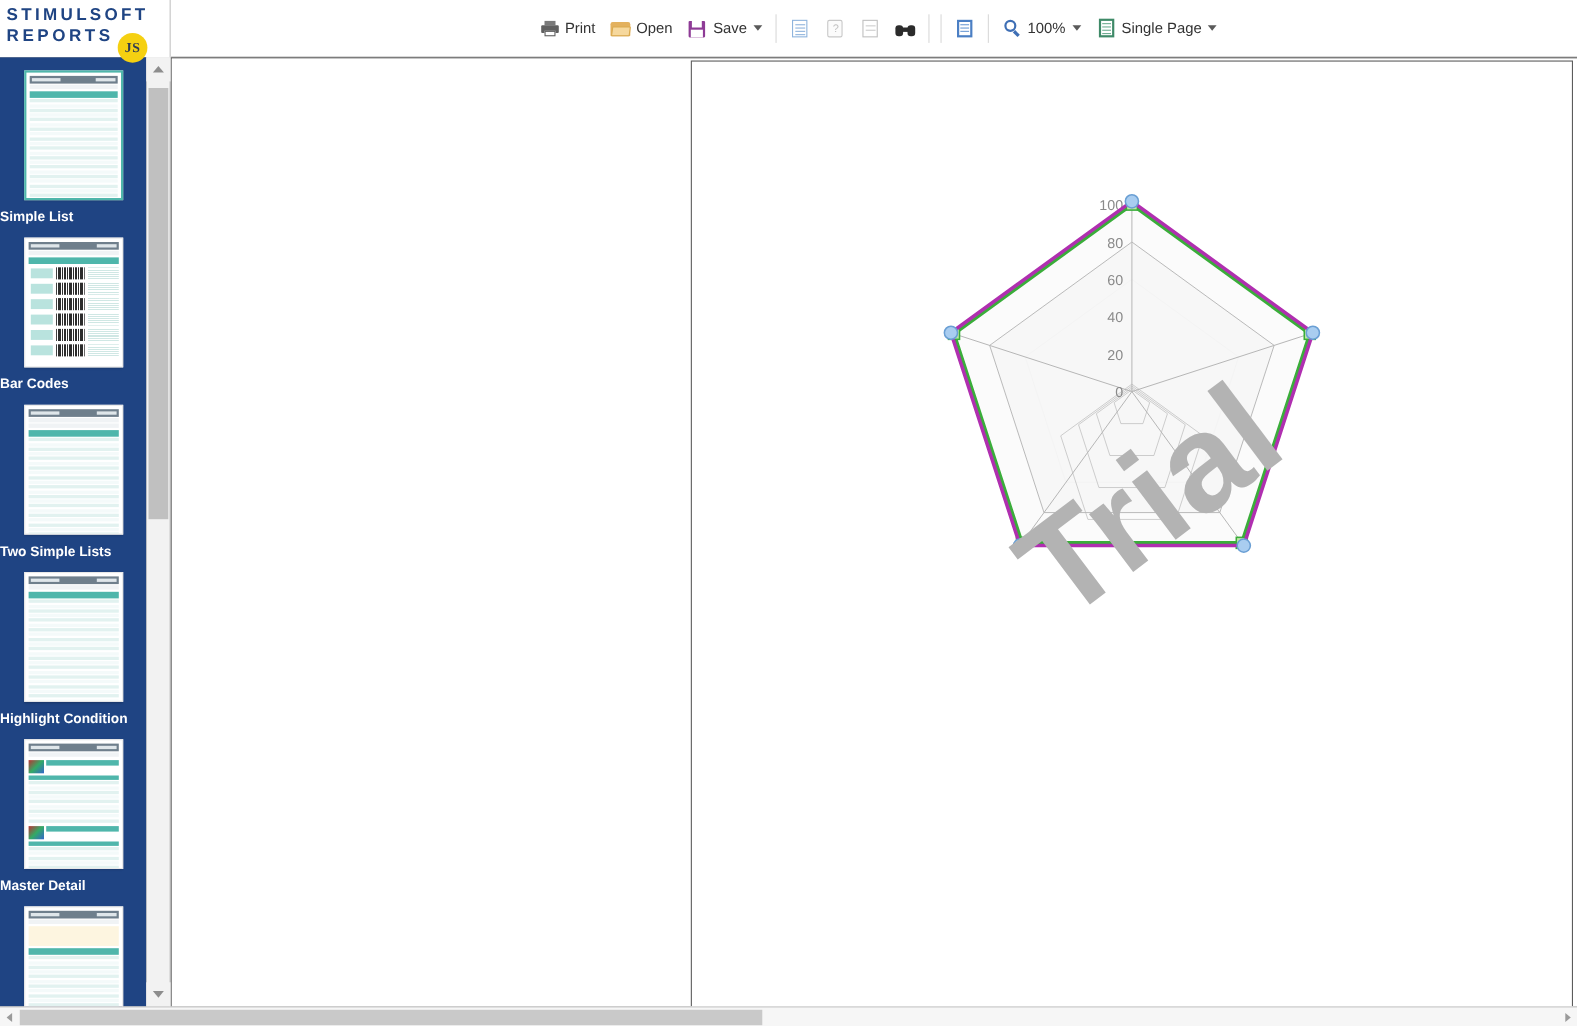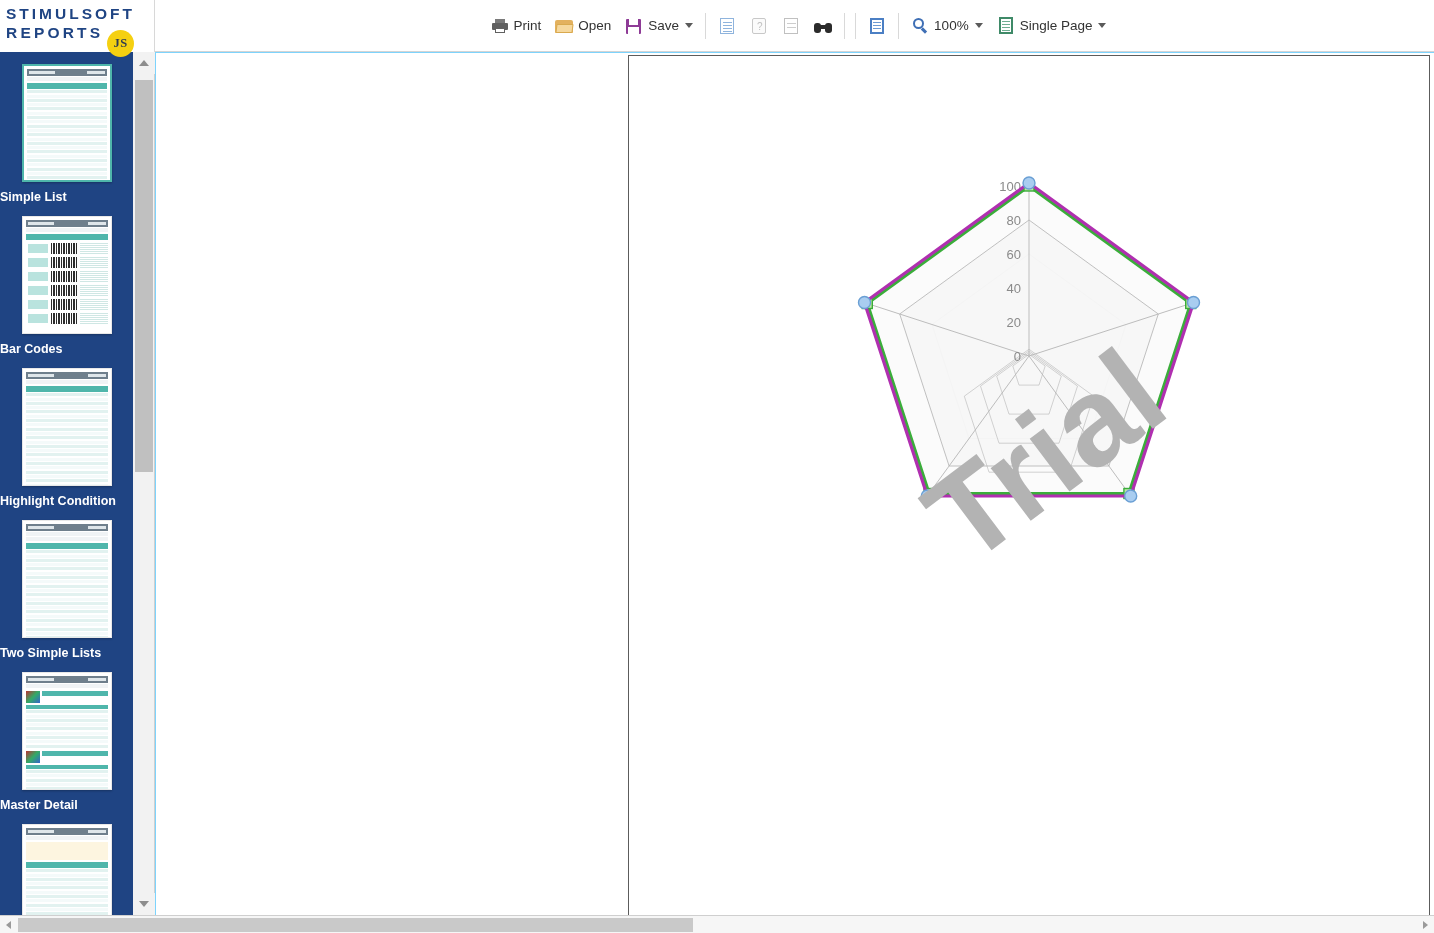--- a/index.html
+++ b/index.html
@@ -8,21 +8,21 @@
     width: 1434px; height: 933px;
     overflow: hidden;
     font-family: "Liberation Sans", sans-serif;
     background: #ffffff;
   }
 
   #app {
     position: relative;
     width: 1434px;
     height: 933px;
-    background: #7dd3fc;
+    background: #404040;
   }
 
   
   #logo-panel {
     position: absolute;
     left: 0; top: 0;
     width: 155px; height: 52px;
     background: #ffffff;
     border-right: 1px solid #d8d8d8;
     z-index: 6;
@@ -523,20 +523,21 @@
           <div class="thumb-label">Bar Codes</div>
         </div>
         <div class="thumb-item">
           <div class="thumb-shell">
             <div class="mini">
               <div class="mini-hdr">
                 <span style="width:26px"></span>
                 <span style="width:18px"></span>
               </div>
               <div class="mini-sub"></div>
+              <div class="mini-sub"></div>
               <div class="mini-thead"></div>
               <div class="mini-row "></div>
               <div class="mini-row alt"></div>
               <div class="mini-row "></div>
               <div class="mini-row alt"></div>
               <div class="mini-row "></div>
               <div class="mini-row alt"></div>
               <div class="mini-row "></div>
               <div class="mini-row alt"></div>
               <div class="mini-row "></div>
@@ -545,34 +546,32 @@
               <div class="mini-row alt"></div>
               <div class="mini-row "></div>
               <div class="mini-row alt"></div>
               <div class="mini-row "></div>
               <div class="mini-row alt"></div>
               <div class="mini-row "></div>
               <div class="mini-row alt"></div>
               <div class="mini-row "></div>
               <div class="mini-row alt"></div>
               <div class="mini-row "></div>
-              <div class="mini-row alt"></div>
             </div>
           </div>
-          <div class="thumb-label">Highlight Condition</div>
+          <div class="thumb-label">Two Simple Lists</div>
         </div>
         <div class="thumb-item">
           <div class="thumb-shell">
             <div class="mini">
               <div class="mini-hdr">
                 <span style="width:26px"></span>
                 <span style="width:18px"></span>
               </div>
               <div class="mini-sub"></div>
-              <div class="mini-sub"></div>
               <div class="mini-thead"></div>
               <div class="mini-row "></div>
               <div class="mini-row alt"></div>
               <div class="mini-row "></div>
               <div class="mini-row alt"></div>
               <div class="mini-row "></div>
               <div class="mini-row alt"></div>
               <div class="mini-row "></div>
               <div class="mini-row alt"></div>
               <div class="mini-row "></div>
@@ -581,23 +580,24 @@
               <div class="mini-row alt"></div>
               <div class="mini-row "></div>
               <div class="mini-row alt"></div>
               <div class="mini-row "></div>
               <div class="mini-row alt"></div>
               <div class="mini-row "></div>
               <div class="mini-row alt"></div>
               <div class="mini-row "></div>
               <div class="mini-row alt"></div>
               <div class="mini-row "></div>
+              <div class="mini-row alt"></div>
             </div>
           </div>
-          <div class="thumb-label">Two Simple Lists</div>
+          <div class="thumb-label">Highlight Condition</div>
         </div>
         <div class="thumb-item">
           <div class="thumb-shell">
             <div class="mini">
               <div class="mini-hdr">
                 <span style="width:26px"></span>
                 <span style="width:18px"></span>
               </div>
               <div class="mini-sub"></div>
               <div class="md-card">

